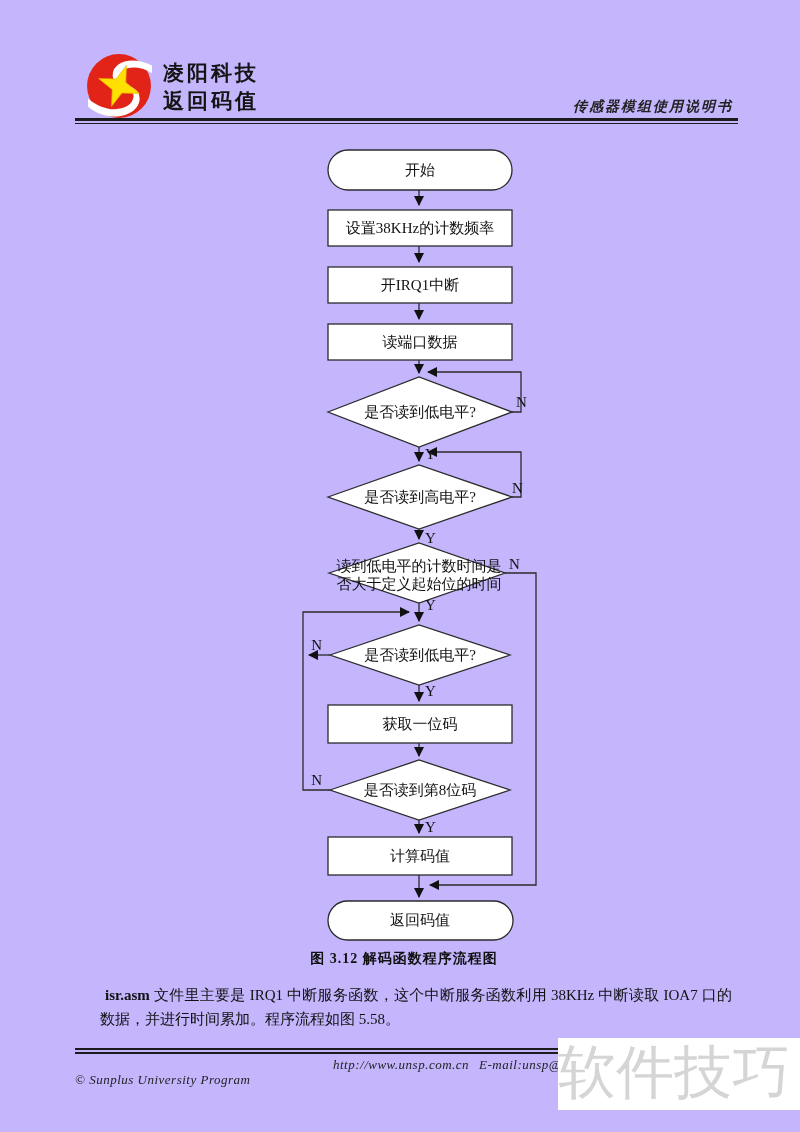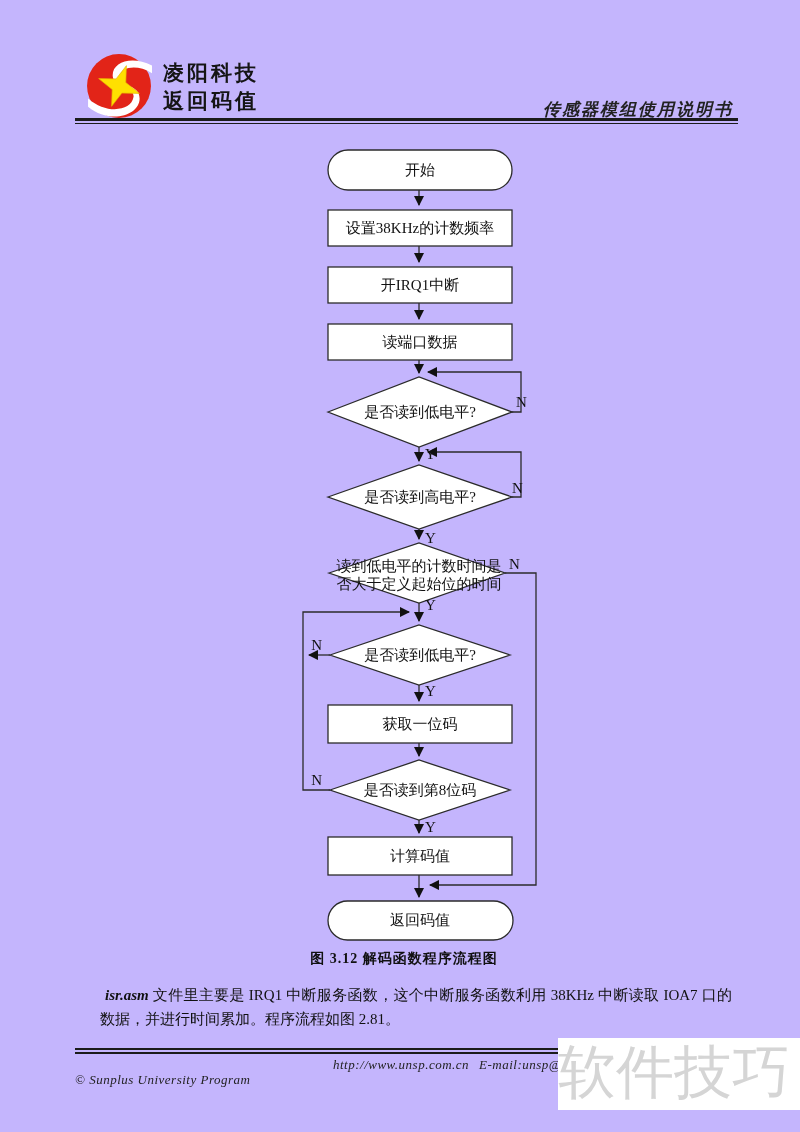--- a/index.html
+++ b/index.html
@@ -2,37 +2,37 @@
 <html><head>
 <meta charset="utf-8">
 <style>
   html,body{margin:0;padding:0;background:#888;}
   .page{position:relative;width:800px;height:1132px;background:#c4b5fd;margin:0 auto;
         font-family:"Liberation Serif","DejaVu Serif",serif;color:#111;overflow:hidden;}
   
   .logo-mark{position:absolute;left:86px;top:53px;width:66px;height:66px;}
   .logo-text{position:absolute;left:163px;top:59px;font-family:"Liberation Sans","DejaVu Sans",sans-serif;
              font-weight:700;font-size:21px;line-height:28px;letter-spacing:3px;color:#151515;}
-  .doc-title{position:absolute;top:98px;right:67px;font-size:17px;font-style:italic;font-weight:700;
+  .doc-title{position:absolute;top:98px;right:67px;font-size:14px;font-style:italic;font-weight:700;
              letter-spacing:2px;color:#222;}
   .header-rule{position:absolute;left:75px;top:118px;width:663px;height:2px;
                border-top:3px solid #1b1b1b;border-bottom:1px solid #1b1b1b;}
   
   .flow{position:absolute;left:0;top:0;width:800px;height:1132px;}
   .flow .shape{fill:#ffffff;stroke:#2b2b2b;stroke-width:1.3;}
   .flow .wire{fill:none;stroke:#2b2b2b;stroke-width:1.3;}
   .flow text{font-family:"Liberation Serif","DejaVu Serif",serif;font-size:15px;fill:#111;}
   .flow .node-label{text-anchor:middle;}
   .flow .yn{font-size:15px;}
   
   .caption{position:absolute;left:0;top:950px;width:808px;text-align:center;
            font-size:14px;font-weight:700;color:#111;letter-spacing:1px;}
   .para{position:absolute;left:100px;top:984px;width:632px;font-size:15px;line-height:23.5px;
         text-indent:5px;text-align:justify;color:#111;}
-  .para b{font-family:"Liberation Serif",serif;font-style:italic;}
+  .para b{font-family:"Liberation Serif",serif;}
   
   .footer-rule{position:absolute;left:75px;top:1048px;width:663px;height:2px;
                border-top:2px solid #1b1b1b;border-bottom:2px solid #1b1b1b;}
   .footer-item{position:absolute;top:1057px;font-size:13px;font-style:italic;color:#222;letter-spacing:0.5px;}
   .f-copy{left:75px;margin-top:15px;} .f-url{left:305px;margin-left:28px;} .f-mail{left:479px;}
   .watermark{position:absolute;left:558px;top:1038px;width:242px;height:72px;background:#ffffff;
              font-family:"Liberation Sans","DejaVu Sans",sans-serif;font-weight:400;
              font-size:58px;line-height:68px;color:#d5d5d5;white-space:nowrap;}
 </style>
 </head>
@@ -110,21 +110,21 @@
     <text class="yn" x="425" y="610">Y</text>
     <text class="yn" x="509" y="569" text-anchor="start">N</text>
     <text class="yn" x="425" y="696">Y</text>
     <text class="yn" x="322" y="650" text-anchor="end">N</text>
     <text class="yn" x="425" y="832">Y</text>
     <text class="yn" x="322" y="785" text-anchor="end">N</text>
   </svg>
 
   <div class="caption">图  3.12  解码函数程序流程图</div>
 
-  <div class="para"><b>isr.asm</b><span> 文件里主要是 IRQ1 中断服务函数，这个中断服务函数利用 38KHz 中断读取 IOA7 口的数据，并进行时间累加。程序流程如图  2.81。</span></div>
+  <div class="para"><b>isr.asm</b><span> 文件里主要是 IRQ1 中断服务函数，这个中断服务函数利用 38KHz 中断读取 IOA7 口的数据，并进行时间累加。程序流程如图  5.58。</span></div>
 
   <div class="footer-rule"></div>
   <div class="footer-item f-copy">© Sunplus University Program</div>
   <div class="footer-item f-url">http://www.unsp.com.cn</div>
   <div class="footer-item f-mail">E-mail:unsp@su</div>
   <div class="watermark">软件技巧</div>
 
 </div>
 
 </body></html>

